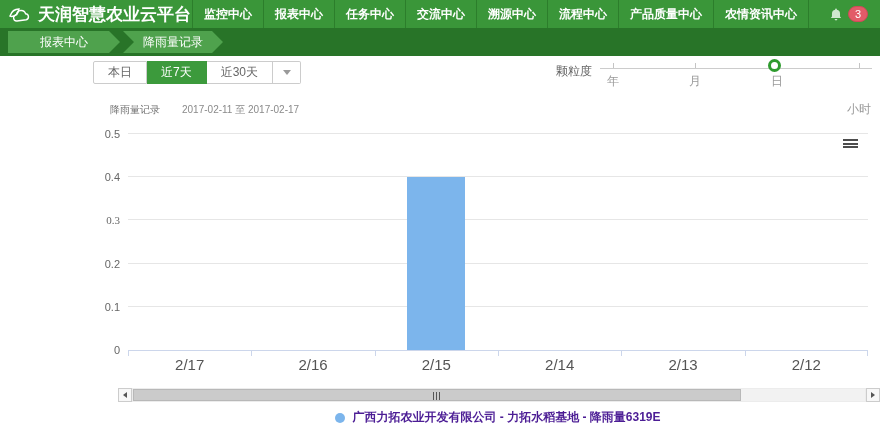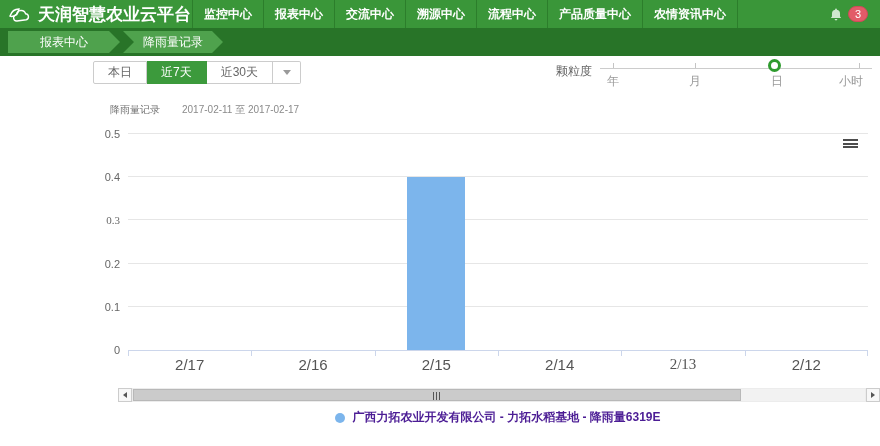--- a/index.html
+++ b/index.html
@@ -97,20 +97,21 @@
     <div class="logo">
       <svg viewBox="0 0 24 17">
         <path d="M2 10 C4 4, 8 3, 11 3 C10 8, 7 10.5, 3.5 10.5 Z" fill="none" stroke="#fff" stroke-width="1.4"></path>
         <path d="M9 15 a3.2 3.2 0 0 1 -0.4 -6.4 a4.6 4.6 0 0 1 9 -0.8 a3 3 0 0 1 0.6 5.9 z" fill="none" stroke="#fff" stroke-width="1.4"></path>
       </svg>
       <span>天润智慧农业云平台</span>
     </div>
     <nav class="nav-menu" id="nav-menu">
         <div class="nav-item">监控中心</div>
         <div class="nav-item">报表中心</div>
+        <div class="nav-item">任务中心</div>
         <div class="nav-item">交流中心</div>
         <div class="nav-item">溯源中心</div>
         <div class="nav-item">流程中心</div>
         <div class="nav-item">产品质量中心</div>
         <div class="nav-item">农情资讯中心</div>
       </nav>
     <div class="nav-right">
       <span class="bell">
         <svg viewBox="0 0 16 16">
           <path d="M8 1.2a1 1 0 0 1 1 1v.4A4.6 4.6 0 0 1 12.6 7.2v3l1.3 1.8H2.1l1.3-1.8v-3A4.6 4.6 0 0 1 7 2.6v-.4a1 1 0 0 1 1-1z"></path>
@@ -139,21 +140,21 @@
   <div class="slider" id="slider">
     <div class="s-track"></div>
   <div class="s-tick" style="left: 13px;"></div>
       <div class="s-lab" style="left: 13px;">年</div>
       <div class="s-tick" style="left: 95px;"></div>
       <div class="s-lab" style="left: 95px;">月</div>
       <div class="s-tick" style="left: 177px;"></div>
       <div class="s-lab" style="left: 177px;">日</div>
       <div class="s-handle" style="left: 177px;"></div>
       <div class="s-tick" style="left: 259px;"></div>
-      <div class="s-lab" style="left: 251px;">小时</div>
+      <div class="s-lab" style="left: 259px; margin-top: 28px;">小时</div>
     </div>
 
   <div class="title-row">
     <span class="t-name">降雨量记录</span><span class="t-range">2017-02-11 至 2017-02-17</span>
   </div>
 
   <div class="chart">
     <div class="plot" id="plot">
         <div class="ylab" style="bottom: -6px;">0</div>
         <div class="gridline" style="bottom: 43.2px;"></div>
@@ -163,21 +164,21 @@
         <div class="gridline" style="bottom: 129.6px;"></div>
         <div class="ylab" style="bottom: 123.6px; font-family: Liberation Serif, serif;">0.3</div>
         <div class="gridline" style="bottom: 172.8px;"></div>
         <div class="ylab" style="bottom: 166.8px;">0.4</div>
         <div class="gridline" style="bottom: 216px;"></div>
         <div class="ylab" style="bottom: 210px;">0.5</div>
         <div class="xlab" style="left: 0px; width: 123.333px;">2/17</div>
         <div class="xlab" style="left: 123.333px; width: 123.333px;">2/16</div>
         <div class="xlab" style="left: 246.667px; width: 123.333px;">2/15</div>
         <div class="xlab" style="left: 370px; width: 123.333px;">2/14</div>
-        <div class="xlab" style="left: 493.333px; width: 123.333px; font-family: Liberation Serif, serif;">2/13</div>
+        <div class="xlab" style="left: 493.333px; width: 123.333px;">2/13</div>
         <div class="xlab" style="left: 616.667px; width: 123.333px;">2/12</div>
         <div class="xtick" style="left: 0px;"></div>
         <div class="xtick" style="left: 123.333px;"></div>
         <div class="xtick" style="left: 246.667px;"></div>
         <div class="xtick" style="left: 370px;"></div>
         <div class="xtick" style="left: 493.333px;"></div>
         <div class="xtick" style="left: 616.667px;"></div>
         <div class="xtick" style="left: 739px;"></div>
         <div class="bar" style="height: 172.8px; left: 279.333px; background: rgb(124, 181, 236);"></div>
       </div>

